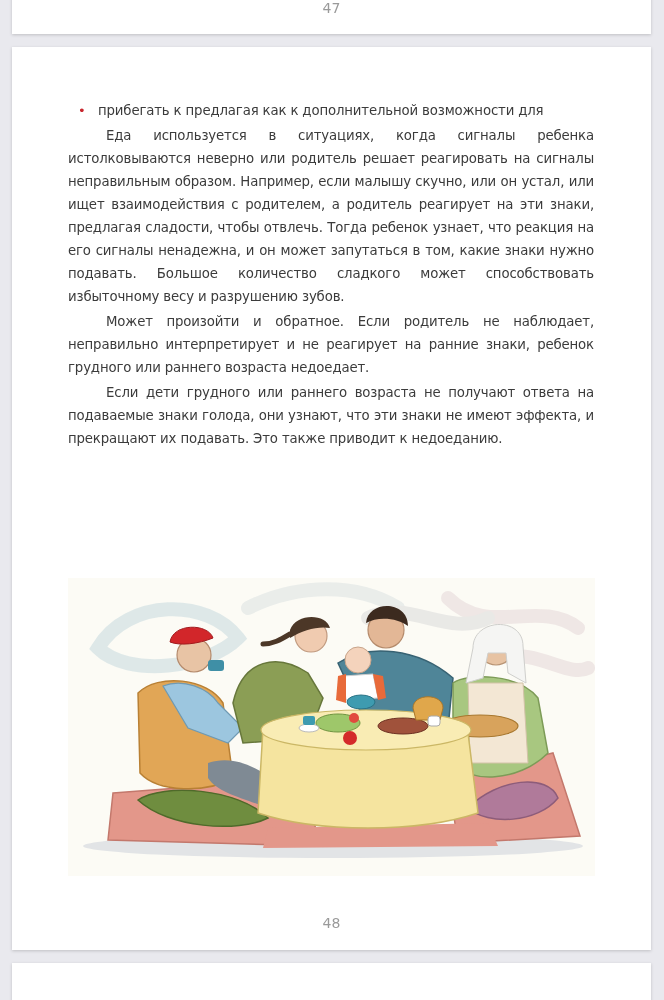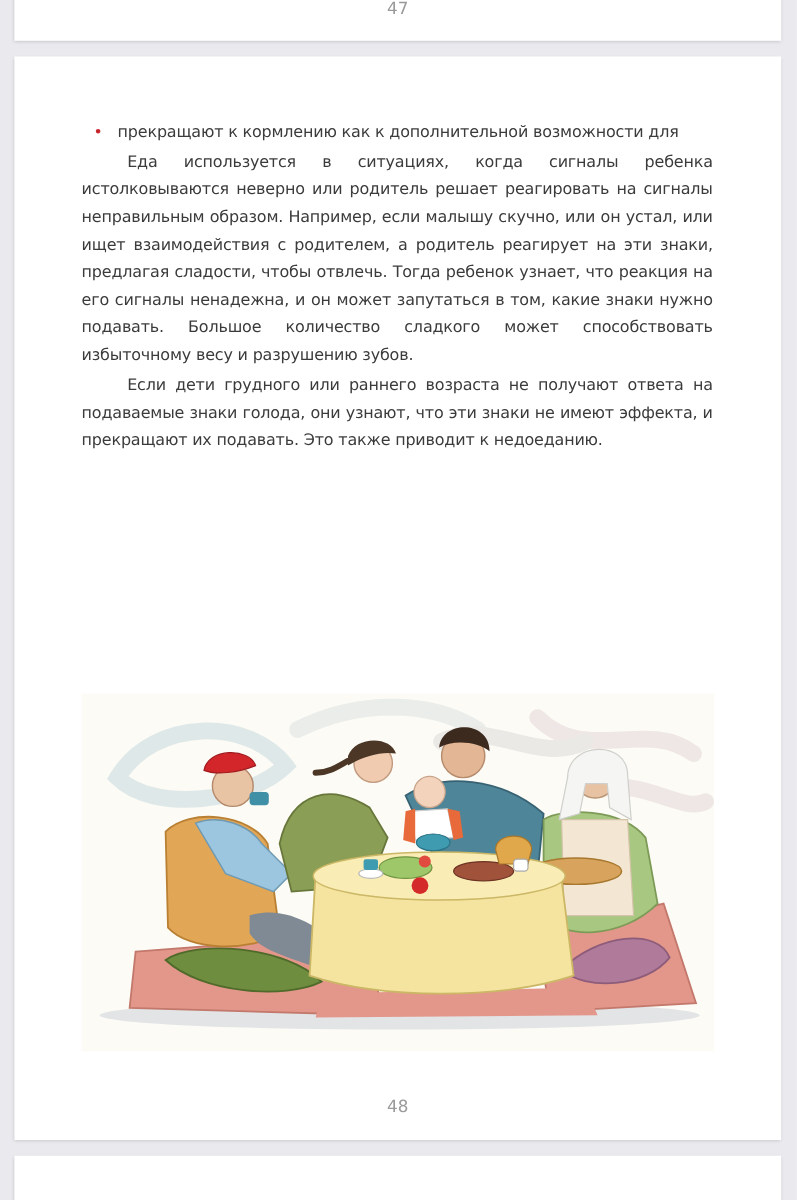--- a/index.html
+++ b/index.html
@@ -51,23 +51,24 @@
 </head>
 <body>
 
 <div class="page" id="page-prev">
   <div class="page-number">47</div>
 </div>
 
 <div class="page" id="page-curr">
   <div class="text-block">
     <p class="bullet-line">
-      <span class="bullet">•</span><span>прекращают к кормлению как к дополнительной возможности для</span>
+      <span class="bullet">•</span><span>прибегать к предлагая как к дополнительной возможности для</span>
     </p>
     <p class="indent" style="margin-top:2px">Еда используется в ситуациях, когда сигналы ребенка истолковываются неверно или родитель решает реагировать на сигналы неправильным образом. Например, если малышу скучно, или он устал, или ищет взаимодействия с родителем, а родитель реагирует на эти знаки, предлагая сладости, чтобы отвлечь. Тогда ребенок узнает, что реакция на его сигналы ненадежна, и он может запутаться в том, какие знаки нужно подавать. Большое количество сладкого может способствовать избыточному весу и разрушению зубов.</p>
+    <p class="indent" style="margin-top:2px">Может произойти и обратное. Если родитель не наблюдает, неправильно интерпретирует и не реагирует на ранние знаки, ребенок грудного или раннего возраста недоедает.</p>
     <p class="indent" style="margin-top:2px">Если дети грудного или раннего возраста не получают ответа на подаваемые знаки голода, они узнают, что эти знаки не имеют эффекта, и прекращают их подавать. Это также приводит к недоеданию.</p>
   </div>
 
   <div class="illustration">
     <svg width="527" height="298" viewBox="0 0 527 298" xmlns="http://www.w3.org/2000/svg">
 
       <g opacity="0.35" fill="none" stroke-width="14" stroke-linecap="round">
         <path d="M30 70 C 60 20, 140 20, 170 60 C 140 90, 60 100, 30 70 Z" stroke="#a9c7d2"></path>
         <path d="M180 30 C 230 5, 290 5, 330 30" stroke="#c9d4d8"></path>
         <path d="M380 20 C 420 60, 470 20, 510 50" stroke="#d8c3c8"></path>

